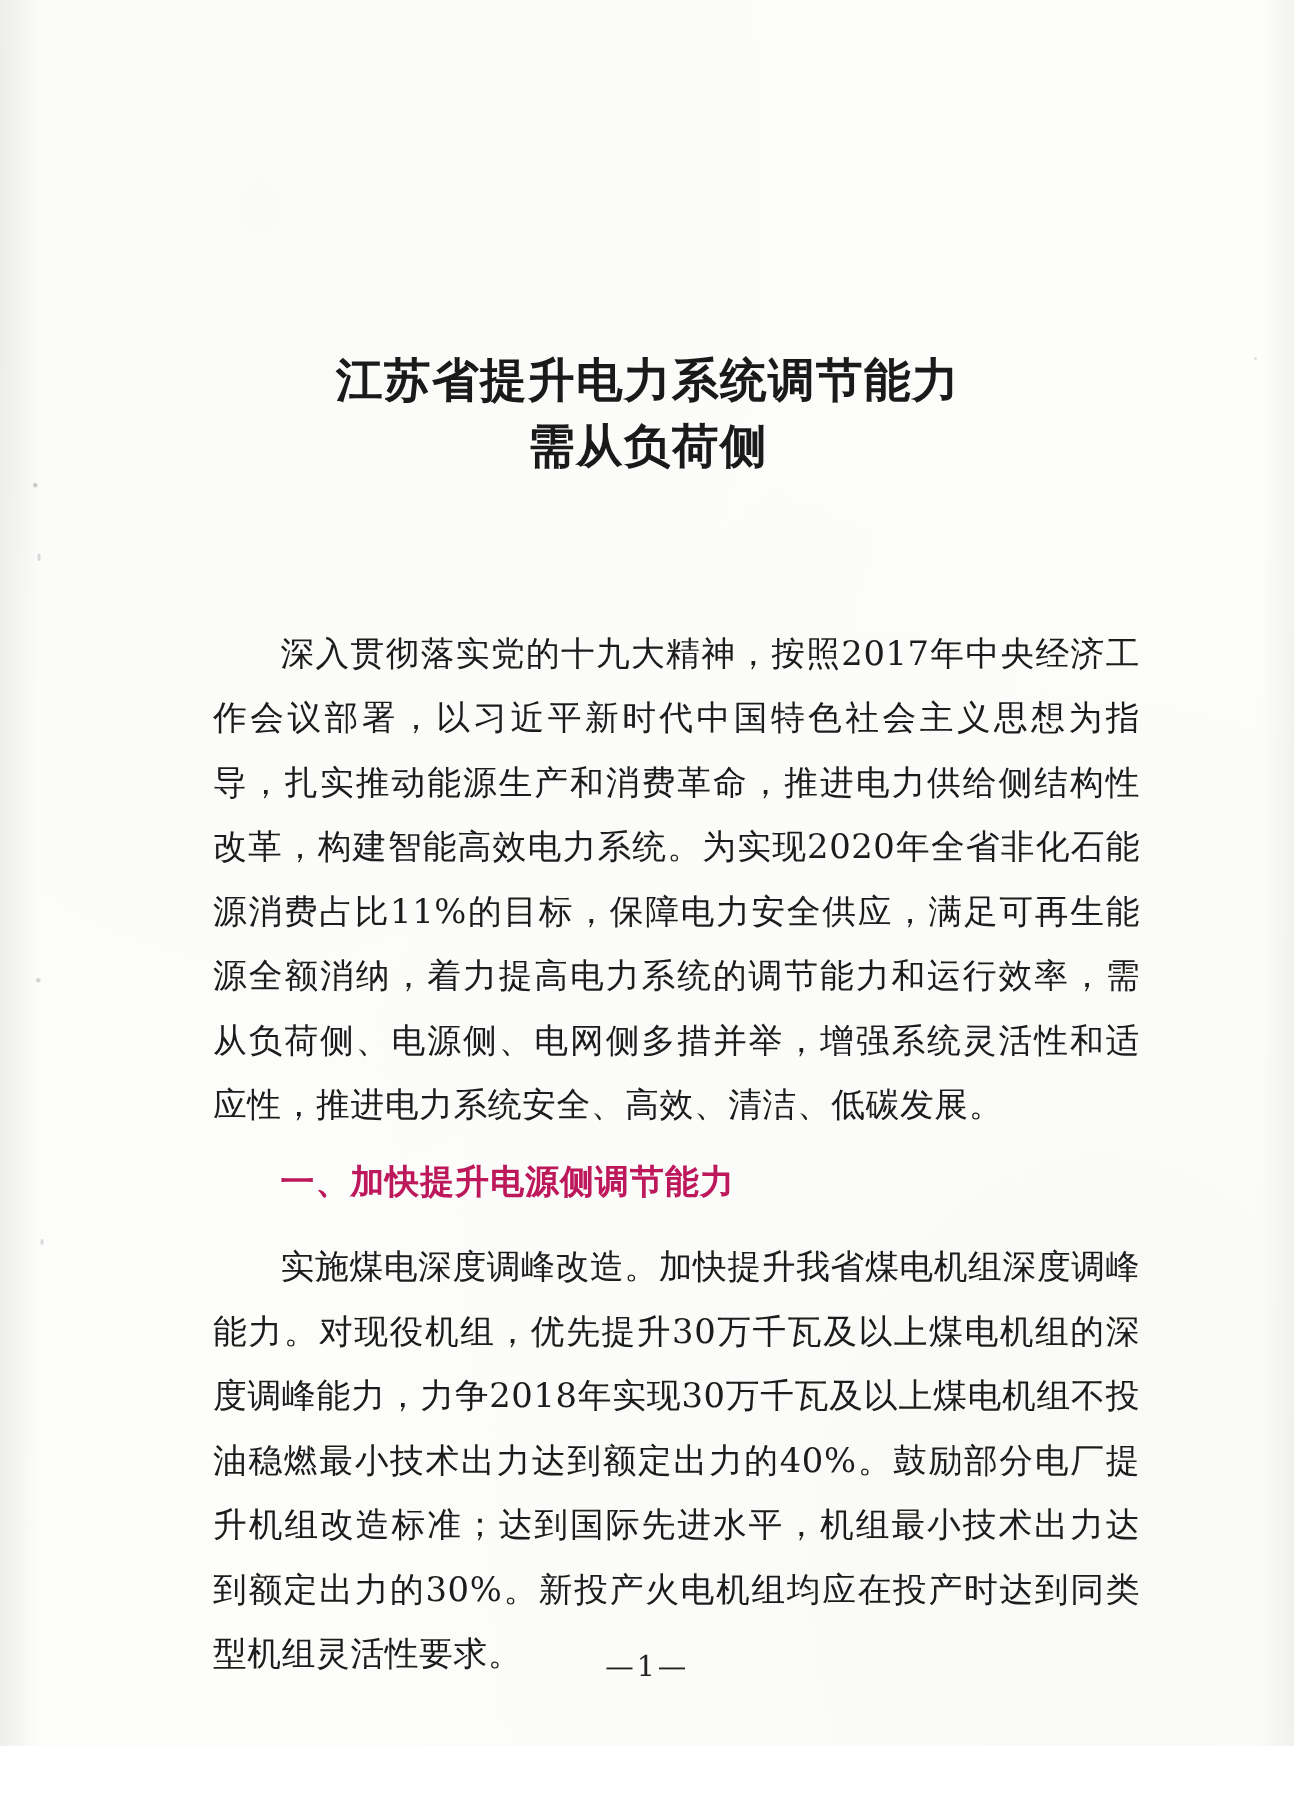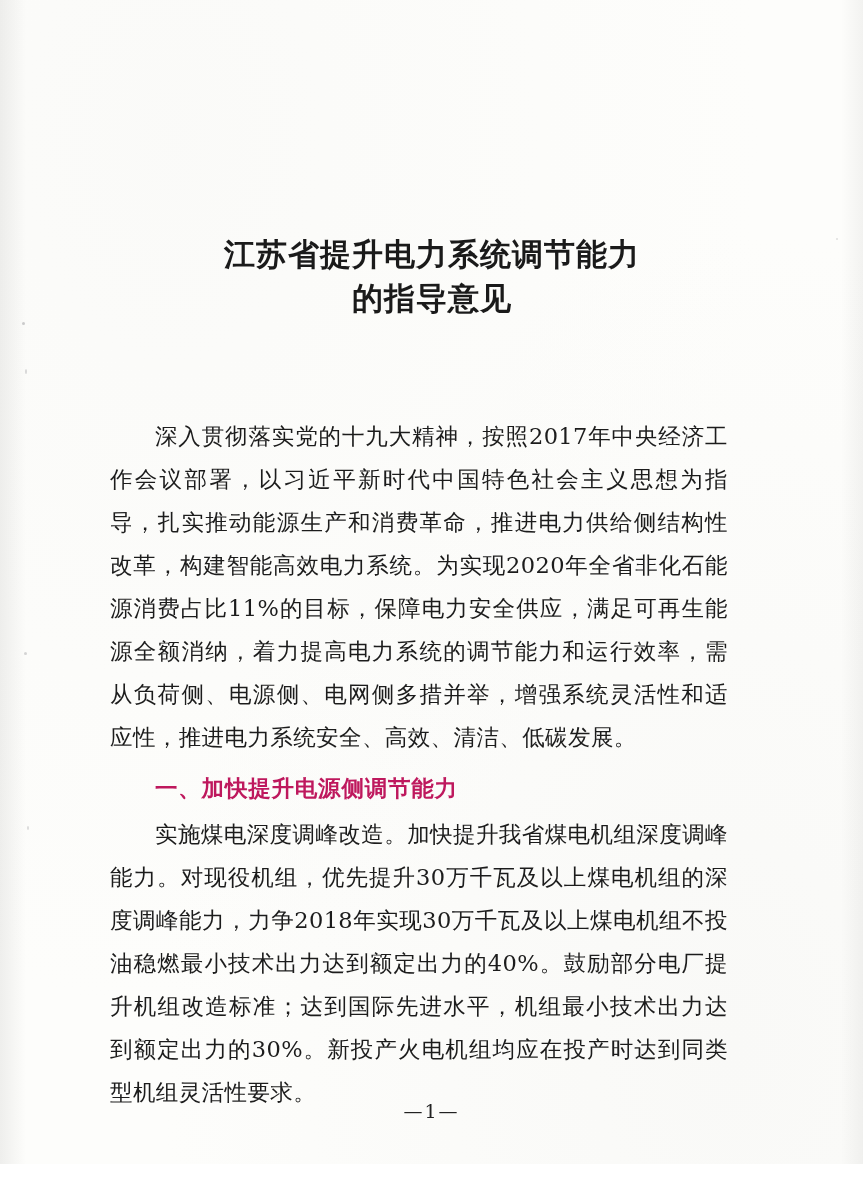--- a/index.html
+++ b/index.html
@@ -72,21 +72,21 @@
     line-height: 44px;
     letter-spacing: 1px;
     color: #1a1a1a;
   }
   .doc-title .line2 {
     display: block;
   }
 
   .body-block {
     position: absolute;
-    left: 110px;
+    left: 142px;
     top: 415px;
     width: 618px;
   }
   .para {
     font-size: 22.5px;
     line-height: 43px;
     letter-spacing: 0.4px;
     text-align: justify;
     text-justify: inter-character;
     text-indent: 45px;
@@ -96,21 +96,21 @@
   .section-heading {
     font-size: 22.5px;
     line-height: 43px;
     letter-spacing: 0.8px;
     font-weight: bold;
     text-indent: 45px;
     margin: 8px 0 2px 0;
     color: #be185d;
   }
   .para-2 {
-    margin-top: 3px;
+    margin-top: 14px;
   }
 
   .page-number {
     position: absolute;
     left: 0;
     right: 0;
     top: 1100px;
     text-align: center;
     font-size: 19px;
     letter-spacing: 2px;
@@ -128,21 +128,21 @@
   <div class="speck s2"></div>
   <div class="speck s3"></div>
   <div class="speck s4"></div>
   <div class="speck s5"></div>
   <div class="speck s6"></div>
 
   <div class="content">
 
     <div class="doc-title">
       <span>江苏省提升电力系统调节能力</span>
-      <span class="line2">的指导意见</span>
+      <span class="line2">需从负荷侧</span>
     </div>
 
     <div class="body-block">
       <p class="para">深入贯彻落实党的十九大精神，按照2017年中央经济工作会议部署，以习近平新时代中国特色社会主义思想为指导，扎实推动能源生产和消费革命，推进电力供给侧结构性改革，构建智能高效电力系统。为实现2020年全省非化石能源消费占比11%的目标，保障电力安全供应，满足可再生能源全额消纳，着力提高电力系统的调节能力和运行效率，需从负荷侧、电源侧、电网侧多措并举，增强系统灵活性和适应性，推进电力系统安全、高效、清洁、低碳发展。</p>
       <p class="section-heading">一、加快提升电源侧调节能力</p>
       <p class="para para-2">实施煤电深度调峰改造。加快提升我省煤电机组深度调峰能力。对现役机组，优先提升30万千瓦及以上煤电机组的深度调峰能力，力争2018年实现30万千瓦及以上煤电机组不投油稳燃最小技术出力达到额定出力的40%。鼓励部分电厂提升机组改造标准；达到国际先进水平，机组最小技术出力达到额定出力的30%。新投产火电机组均应在投产时达到同类型机组灵活性要求。</p>
     </div>
 
     <div class="page-number">—1—</div>
 

